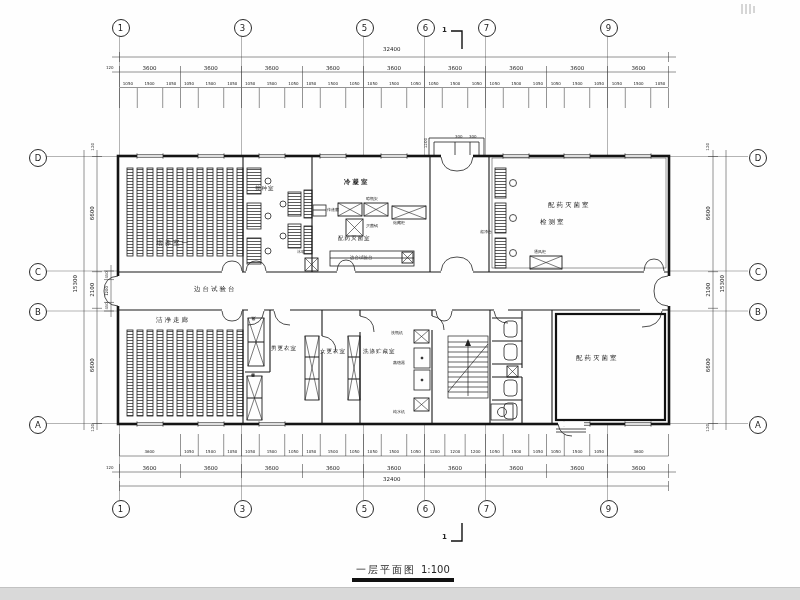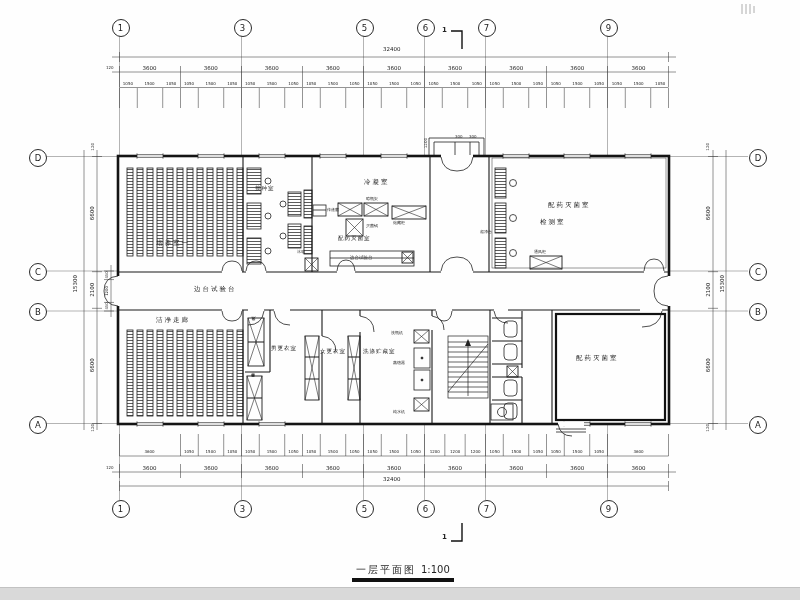--- a/index.html
+++ b/index.html
@@ -562,21 +562,21 @@
   <div class="lbl eq vert" style="left:424px;top:138px;">1200</div>
   <div class="lbl eq" style="left:455px;top:135px;">300</div>
   <div class="lbl eq" style="left:469px;top:135px;">300</div>
 
   <div class="lbl secmark" style="left:442px;top:27px;">1</div>
   <div class="lbl secmark" style="left:442px;top:534px;">1</div>
 
   <div class="lbl room" style="left:156px;top:240px;">培养室一</div>
   <div class="lbl room" style="left:156px;top:317px;">洁净走廊</div>
   <div class="lbl room-sm" style="left:255px;top:186px;">接种室</div>
-  <div class="lbl room" style="left:364px;top:179px;">冷凝室</div>
+  <div class="lbl room" style="left:344px;top:179px;font-weight:bold;">冷凝室</div>
   <div class="lbl room-sm" style="left:338px;top:236px;">配药灭菌室</div>
   <div class="lbl room" style="left:548px;top:202px;">配药灭菌室</div>
   <div class="lbl room" style="left:540px;top:219px;">检测室</div>
   <div class="lbl room" style="left:194px;top:286px;">边台试验台</div>
   <div class="lbl room-sm" style="left:271px;top:346px;">男更衣室</div>
   <div class="lbl room-sm" style="left:320px;top:349px;">女更衣室</div>
   <div class="lbl room-sm" style="left:363px;top:349px;">洗涤贮藏室</div>
   <div class="lbl room" style="left:576px;top:355px;">配药灭菌室</div>
 
   <div class="lbl eq" style="left:366px;top:197px;">晾瓶架</div>

